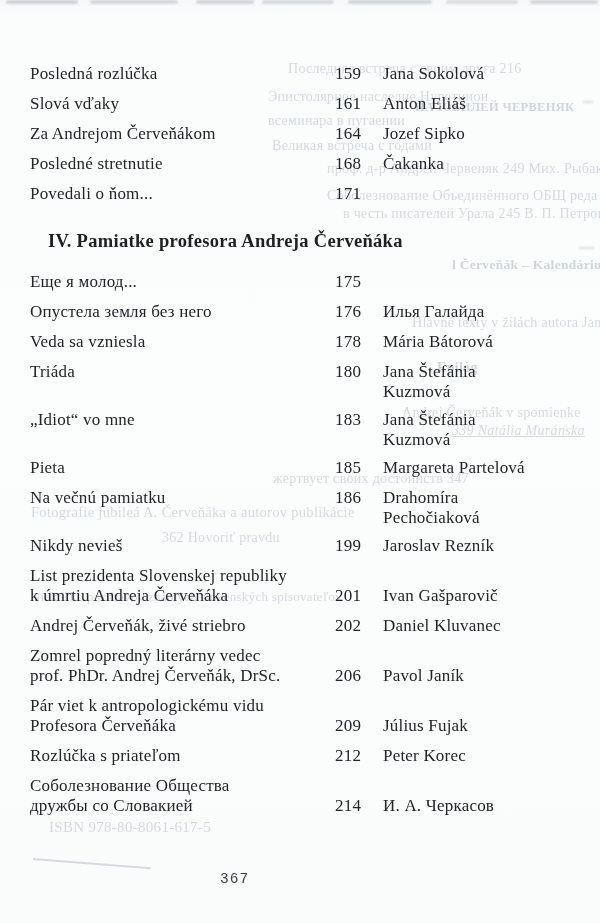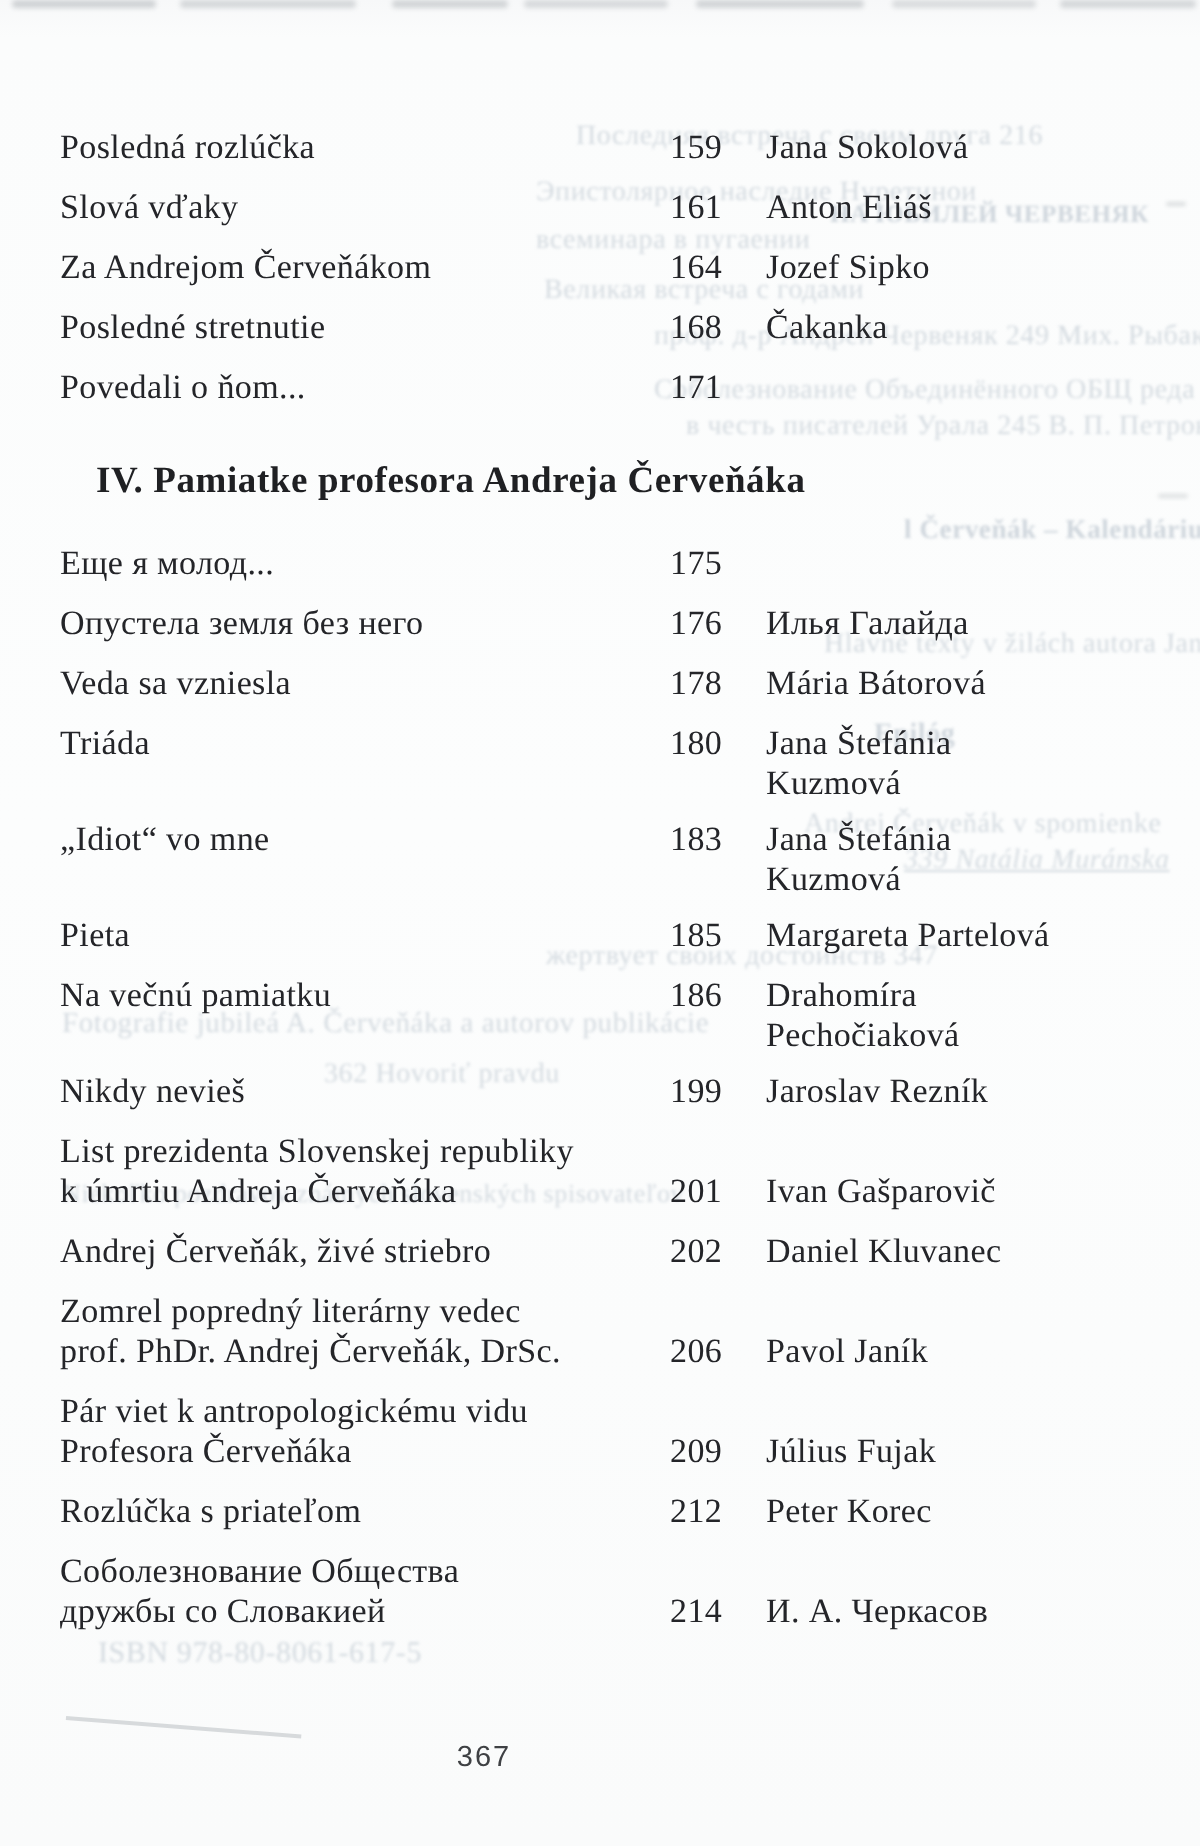--- a/index.html
+++ b/index.html
@@ -34,22 +34,21 @@
     font-size:18.5px;
     font-weight:bold;
     letter-spacing:.3px;
     line-height:22px;
     margin:26px 0 20px 18px;
     color:#1f2023;
   }
   
   .pagenum{
     position:absolute;left:220px;top:871px;width:44px;z-index:3;
-    text-align:center;
-    font-family:Liberation Sans, sans-serif;
+    font-family:Liberation Mono, monospace;
     font-size:14.5px;letter-spacing:1px;color:#3f4144;
   }
   
   .top-band{position:absolute;top:0;left:0;width:600px;height:8px;z-index:2;}
   .top-dash{
     position:absolute;top:0;height:4px;border-radius:2px;
     background:#7a8288;filter:blur(1.2px);
   }
   .edge-mark{
     position:absolute;background:#8a9196;filter:blur(1px);border-radius:1px;z-index:2;

